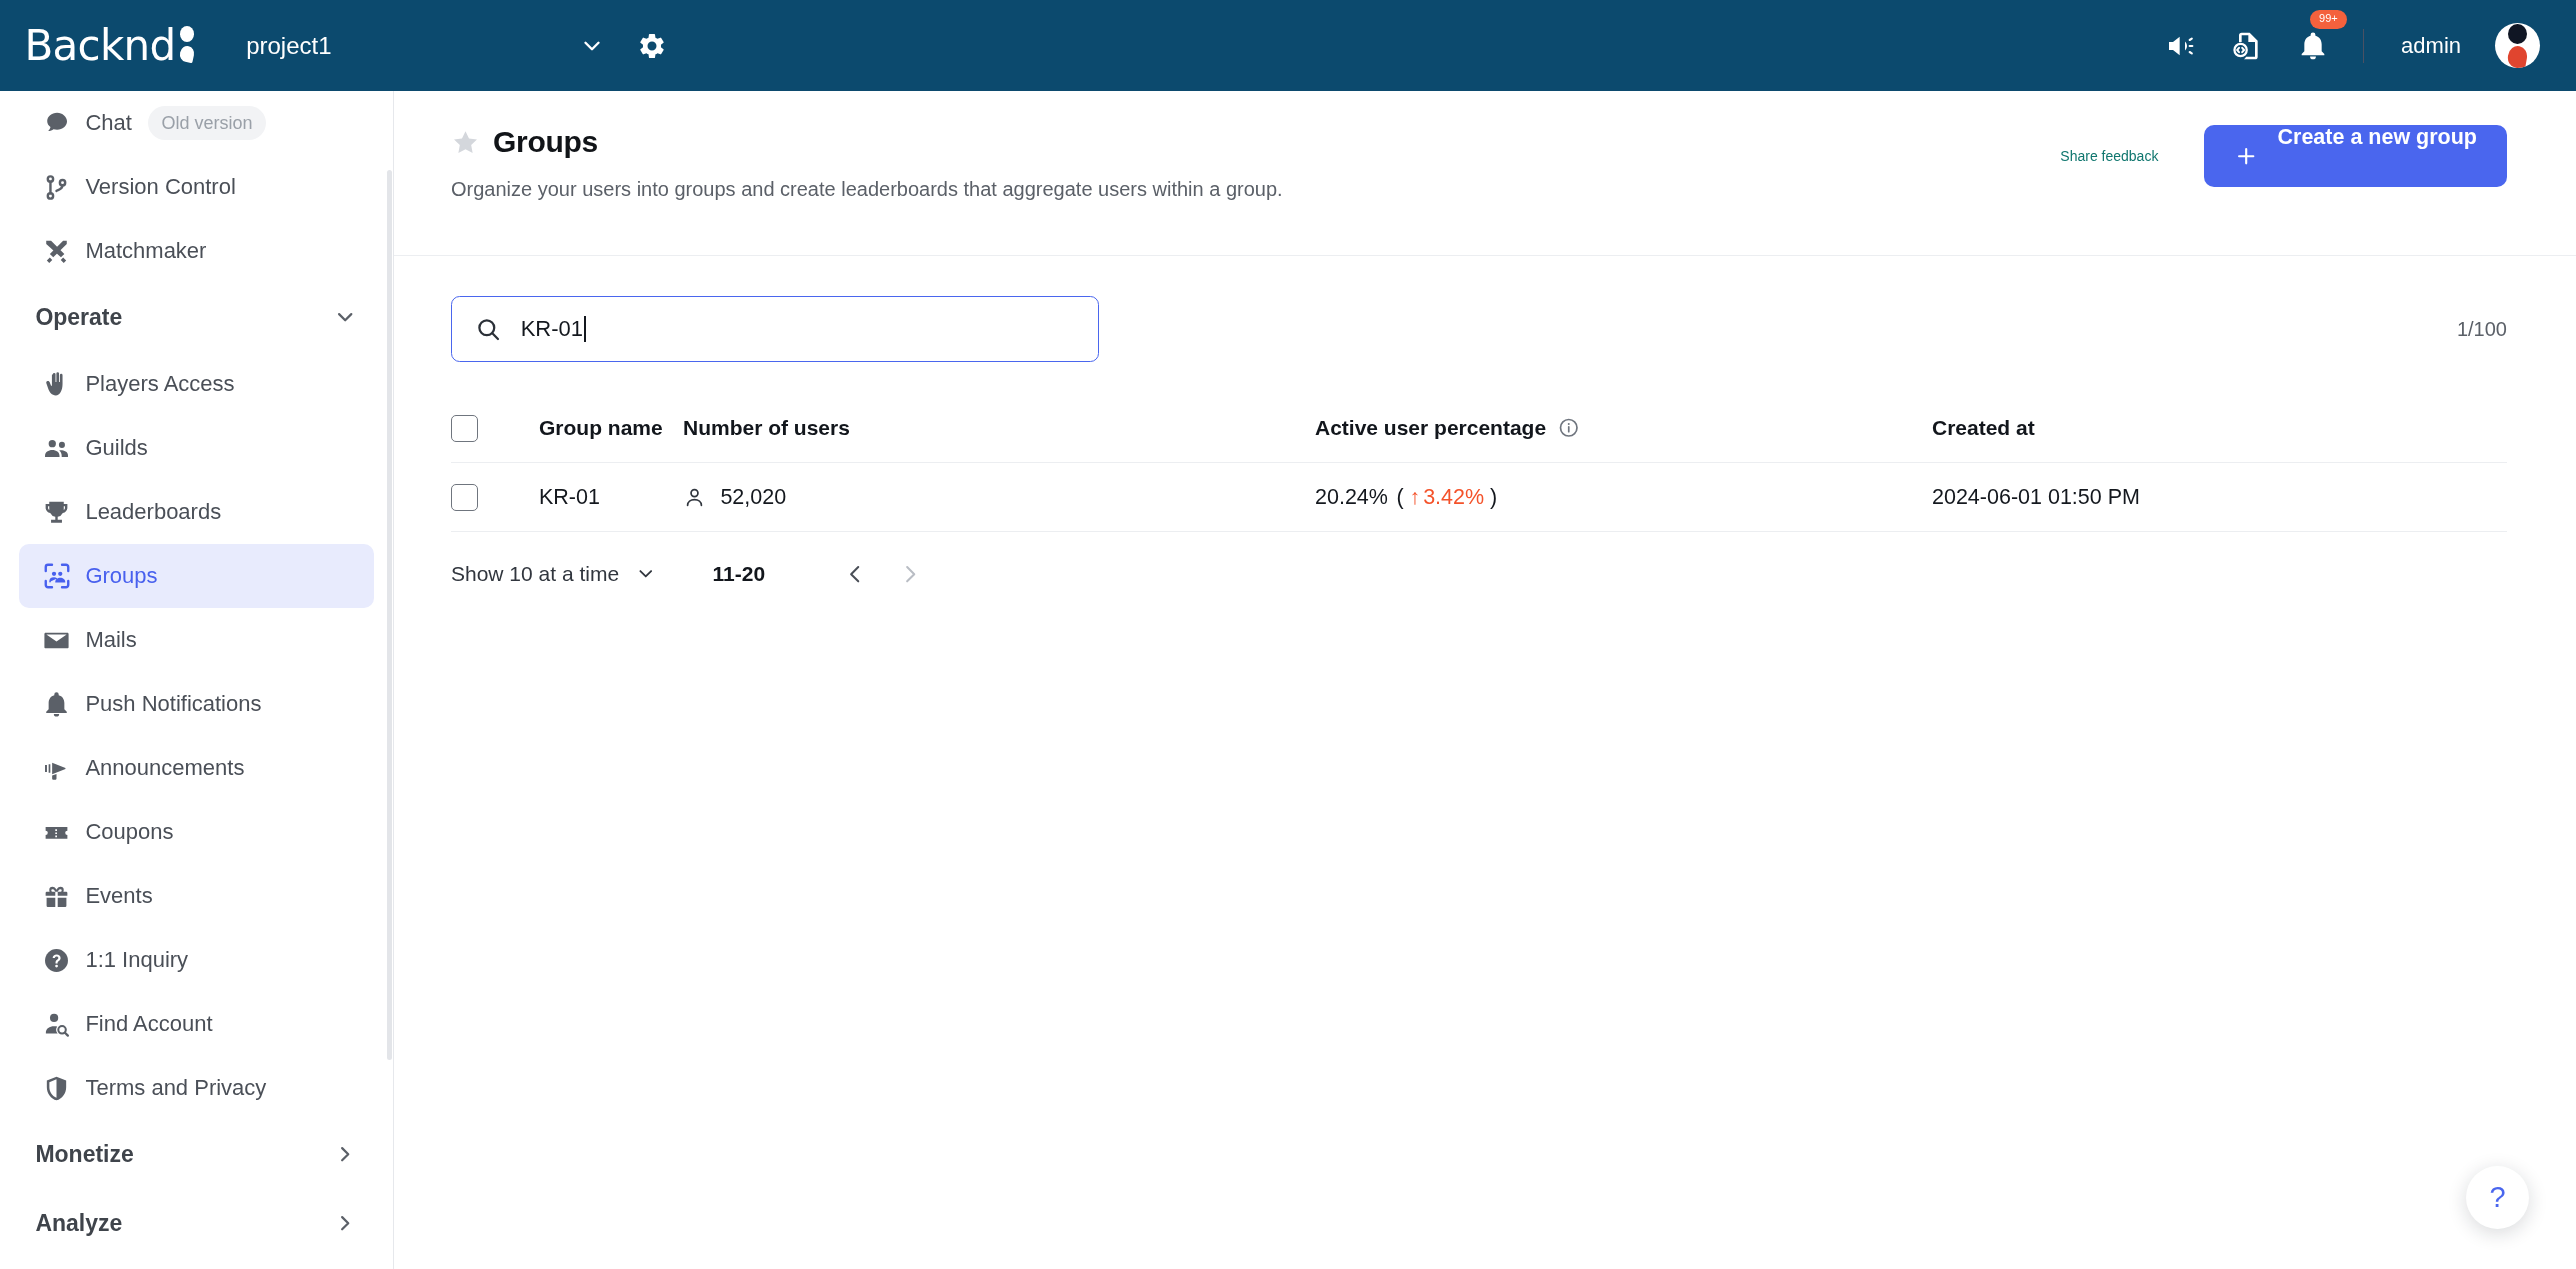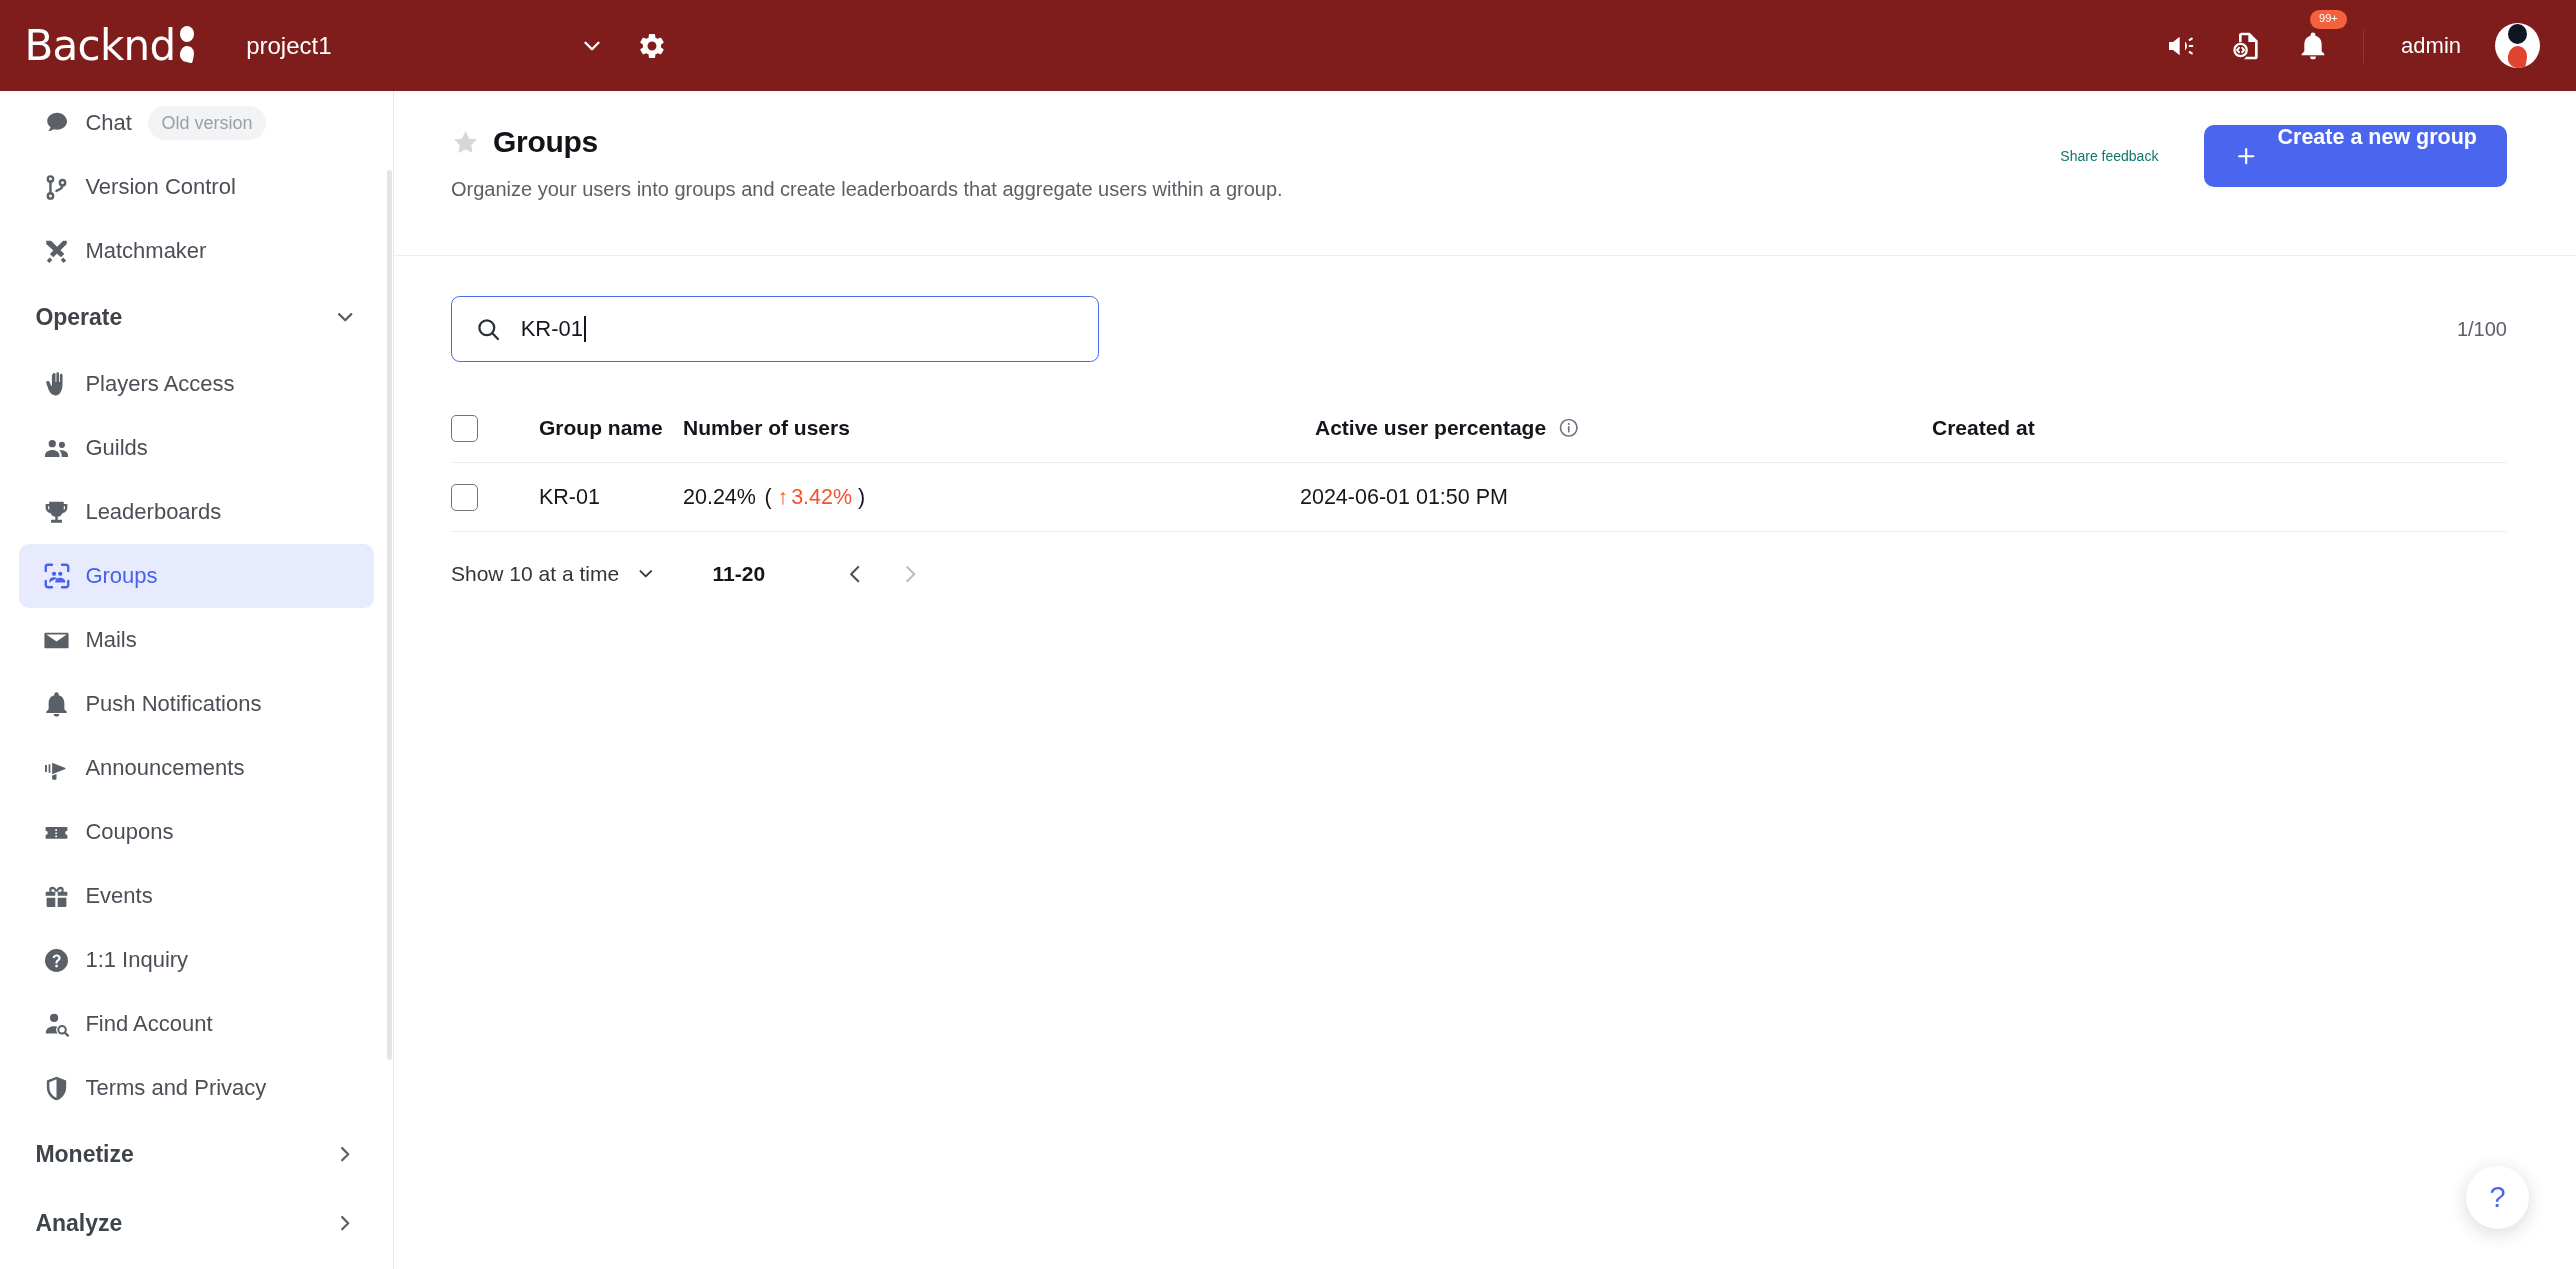--- a/index.html
+++ b/index.html
@@ -7,21 +7,21 @@
     width: 2576px; height: 1269px;
     font-family: "Liberation Sans", sans-serif;
     background: #ffffff;
     overflow: hidden;
   }
 
   
   .topbar {
     position: absolute; top: 0; left: 0;
     width: 2576px; height: 91px;
-    background: #7f1d1d;
+    background: #0c4a6e;
     display: flex; align-items: center;
   }
   .logo {
     margin-left: 24.4px;
     display: flex; align-items: center;
     color: #ffffff;
     font-size: 42px;
     font-weight: 400;
     letter-spacing: -0.7px;
     font-family: "DejaVu Sans", sans-serif;
@@ -525,20 +525,29 @@
         </span>
       </div>
       <div class="c-created">Created at</div>
     </div>
 
     <div class="tr body">
       <div class="cb-cell">
         <span class="checkbox"></span>
       </div>
       <div class="c-name">KR-01</div>
+      <div class="c-users">
+        <span class="user-ico">
+          <svg width="23" height="23" viewBox="0 0 24 24" fill="none" stroke="currentColor" stroke-width="1.8" stroke-linecap="round">
+              <circle cx="12" cy="7.4" r="3.6"></circle>
+              <path d="M4.8 20.2c0-3.8 3.2-6.1 7.2-6.1s7.2 2.3 7.2 6.1"></path>
+            </svg>
+        </span>
+        <span>52,020</span>
+      </div>
       <div class="c-active">
         <span>20.24%</span>
         <span style="margin-left:-2.9px;">(</span>
         <span class="delta" style="margin-left:-5.7px;">
           <span>↑</span>
           <span>3.42%</span>
         </span>
         <span style="margin-left:-5.7px;">)</span>
       </div>
       <div class="c-created">2024-06-01 01:50  PM</div>

